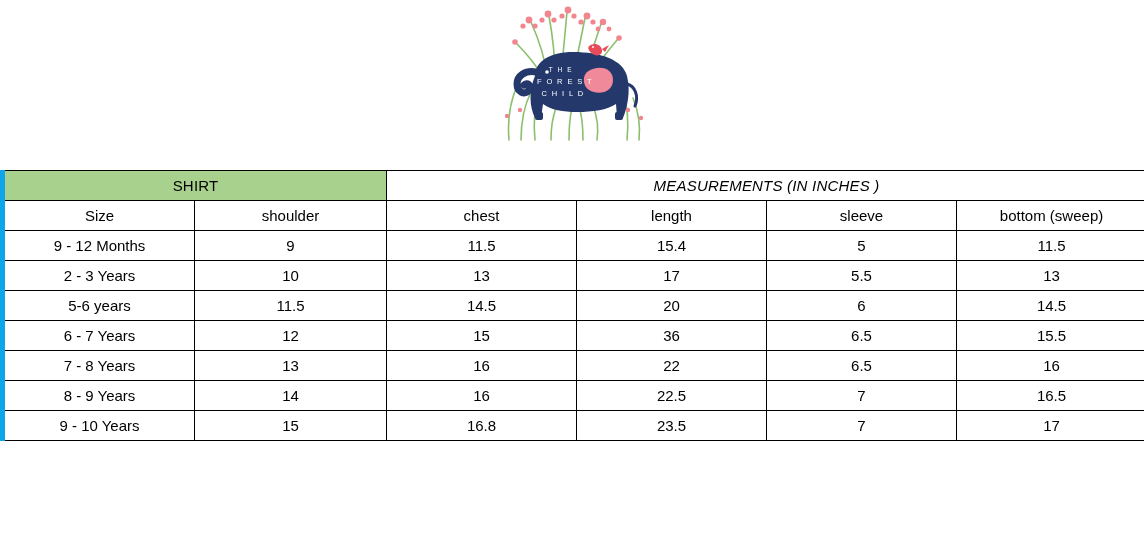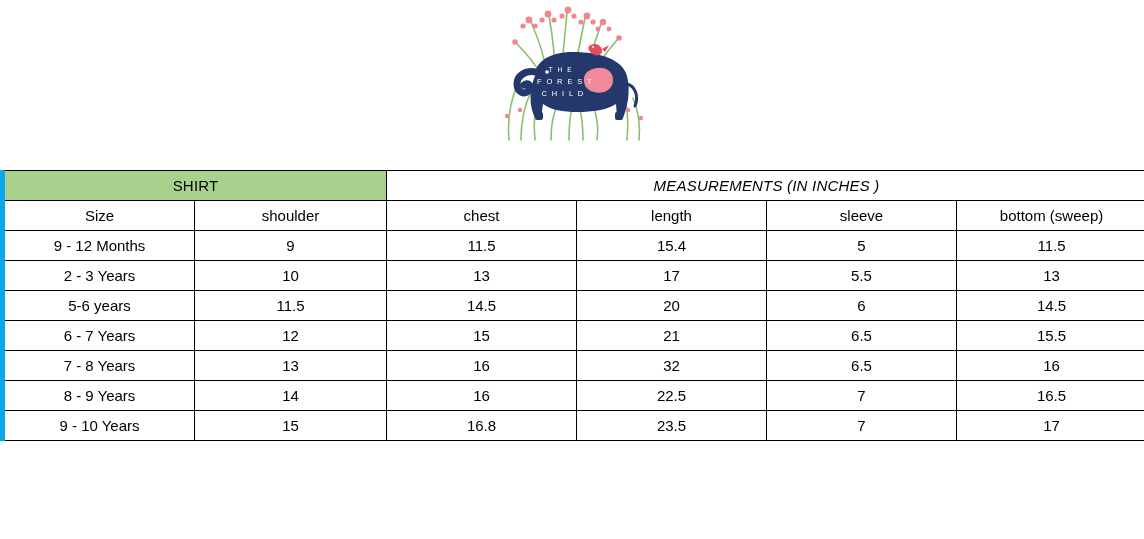--- a/index.html
+++ b/index.html
@@ -218,29 +218,29 @@
         <td>11.5</td>
         <td>14.5</td>
         <td>20</td>
         <td>6</td>
         <td>14.5</td>
       </tr>
       <tr>
         <td>6 - 7 Years</td>
         <td>12</td>
         <td>15</td>
-        <td>21</td>
+        <td>36</td>
         <td>6.5</td>
         <td>15.5</td>
       </tr>
       <tr>
         <td>7 - 8 Years</td>
         <td>13</td>
         <td>16</td>
-        <td>32</td>
+        <td>22</td>
         <td>6.5</td>
         <td>16</td>
       </tr>
       <tr>
         <td>8 - 9 Years</td>
         <td>14</td>
         <td>16</td>
         <td>22.5</td>
         <td>7</td>
         <td>16.5</td>

